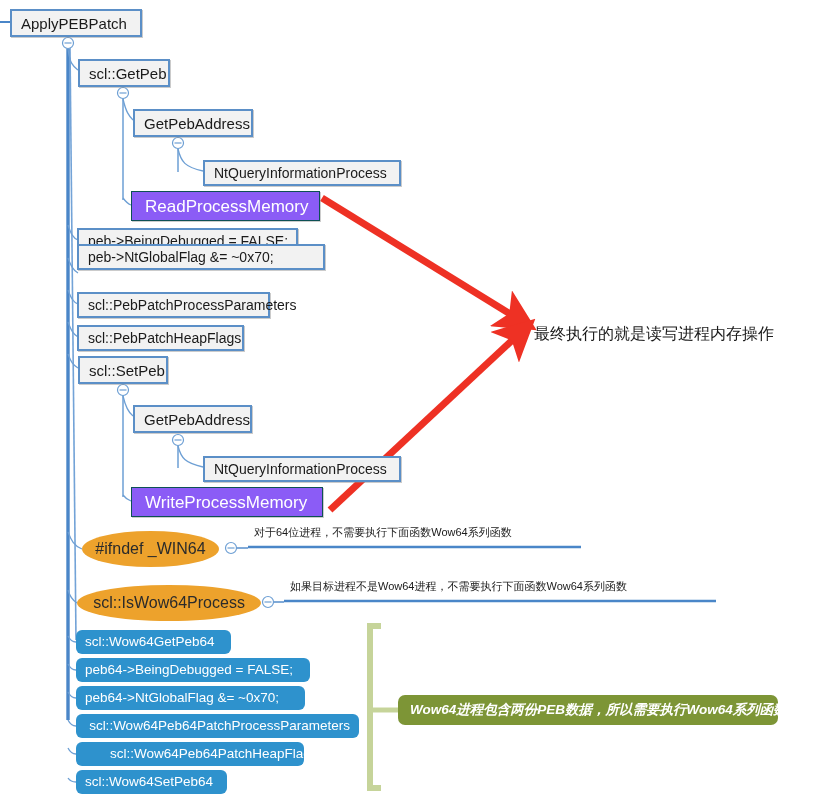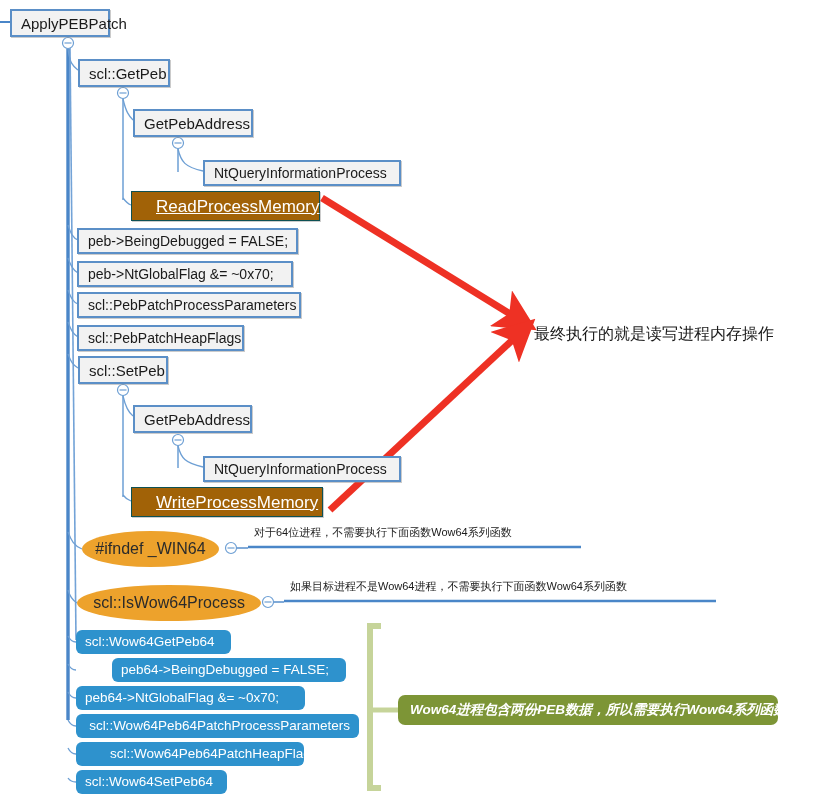--- a/index.html
+++ b/index.html
@@ -44,28 +44,27 @@
     font-size: 14px;
     box-shadow: 1px 1px 0 rgba(140,140,140,0.45);
   }
   .node.plain.big {
     font-size: 15px;
     height: 28px;
   }
 
   
   .node.teal {
-    background: #a16207;
+    background: #8b5cf6;
     border: 1px solid #0d5154;
     color: #ffffff;
-    padding: 0 24px;
+    padding: 0 13px;
     height: 30px;
     font-size: 17px;
     box-shadow: 1px 1px 0 rgba(130,130,130,0.4);
-    text-decoration: underline;
   }
 
   
   .node.ellipse {
     background: #eda22c;
     color: #2b2b2b;
     border-radius: 50%;
     justify-content: center;
     height: 36px;
     font-size: 16px;
@@ -174,42 +173,42 @@
       <path d="M119.5,390 L126.5,390" stroke="#6d9fd4" stroke-width="1.2"></path>
       <circle cx="178" cy="440" r="5.5" fill="#ffffff" stroke="#6d9fd4" stroke-width="1.2"></circle>
       <path d="M174.5,440 L181.5,440" stroke="#6d9fd4" stroke-width="1.2"></path>
       <circle cx="231" cy="548" r="5.5" fill="#ffffff" stroke="#6d9fd4" stroke-width="1.2"></circle>
       <path d="M227.5,548 L234.5,548" stroke="#6d9fd4" stroke-width="1.2"></path>
       <circle cx="268" cy="602" r="5.5" fill="#ffffff" stroke="#6d9fd4" stroke-width="1.2"></circle>
       <path d="M264.5,602 L271.5,602" stroke="#6d9fd4" stroke-width="1.2"></path>
     </g>
   </svg>
 
-  <div class="node plain big" style="left:10px;  top:9px;   width:100px;">
+  <div class="node plain big" style="left:10px;  top:9px;   width:132px;">
       <span>ApplyPEBPatch</span>
     </div>
   <div class="node plain big" style="left:78px;  top:59px;  width:92px;">
       <span>scl::GetPeb</span>
     </div>
   <div class="node plain big" style="left:133px; top:109px; width:120px;">
       <span>GetPebAddress</span>
     </div>
   <div class="node plain" style="left:203px; top:160px; width:198px;">
       <span>NtQueryInformationProcess</span>
     </div>
   <div class="node teal" style="left:131px; top:191px; width:189px;">
       <span>ReadProcessMemory</span>
     </div>
   <div class="node plain" style="left:77px;  top:228px; width:221px;">
       <span>peb-&gt;BeingDebugged = FALSE;</span>
     </div>
-  <div class="node plain" style="left:77px;  top:261px; width:216px;">
+  <div class="node plain" style="left:77px;  top:244px; width:248px;">
       <span>peb-&gt;NtGlobalFlag &amp;= ~0x70;</span>
     </div>
-  <div class="node plain" style="left:77px;  top:292px; width:224px;">
+  <div class="node plain" style="left:77px;  top:292px; width:193px;">
       <span>scl::PebPatchProcessParameters</span>
     </div>
   <div class="node plain" style="left:77px;  top:325px; width:167px;">
       <span>scl::PebPatchHeapFlags</span>
     </div>
   <div class="node plain big" style="left:78px;  top:356px; width:90px;">
       <span>scl::SetPeb</span>
     </div>
   <div class="node plain big" style="left:133px; top:405px; width:119px;">
       <span>GetPebAddress</span>
@@ -222,21 +221,21 @@
     </div>
   <div class="node ellipse" style="left:82px;  top:531px; width:137px;">
       <span>#ifndef _WIN64</span>
     </div>
   <div class="node ellipse" style="left:77px;  top:585px; width:184px;">
       <span>scl::IsWow64Process</span>
     </div>
   <div class="node pill" style="left:76px;  top:630px; width:155px;">
       <span>scl::Wow64GetPeb64</span>
     </div>
-  <div class="node pill" style="left:76px;  top:658px; width:234px;margin-left:36px;">
+  <div class="node pill" style="left:76px;  top:658px; width:234px;">
       <span>peb64-&gt;BeingDebugged = FALSE;</span>
     </div>
   <div class="node pill" style="left:76px;  top:686px; width:229px;">
       <span>peb64-&gt;NtGlobalFlag &amp;= ~0x70;</span>
     </div>
   <div class="node pill" style="left:76px;  top:714px; width:283px;justify-content:flex-end;">
       <span>scl::Wow64Peb64PatchProcessParameters</span>
     </div>
   <div class="node pill" style="left:76px;  top:742px; width:228px;padding-left:34px;">
       <span>scl::Wow64Peb64PatchHeapFlags</span>

